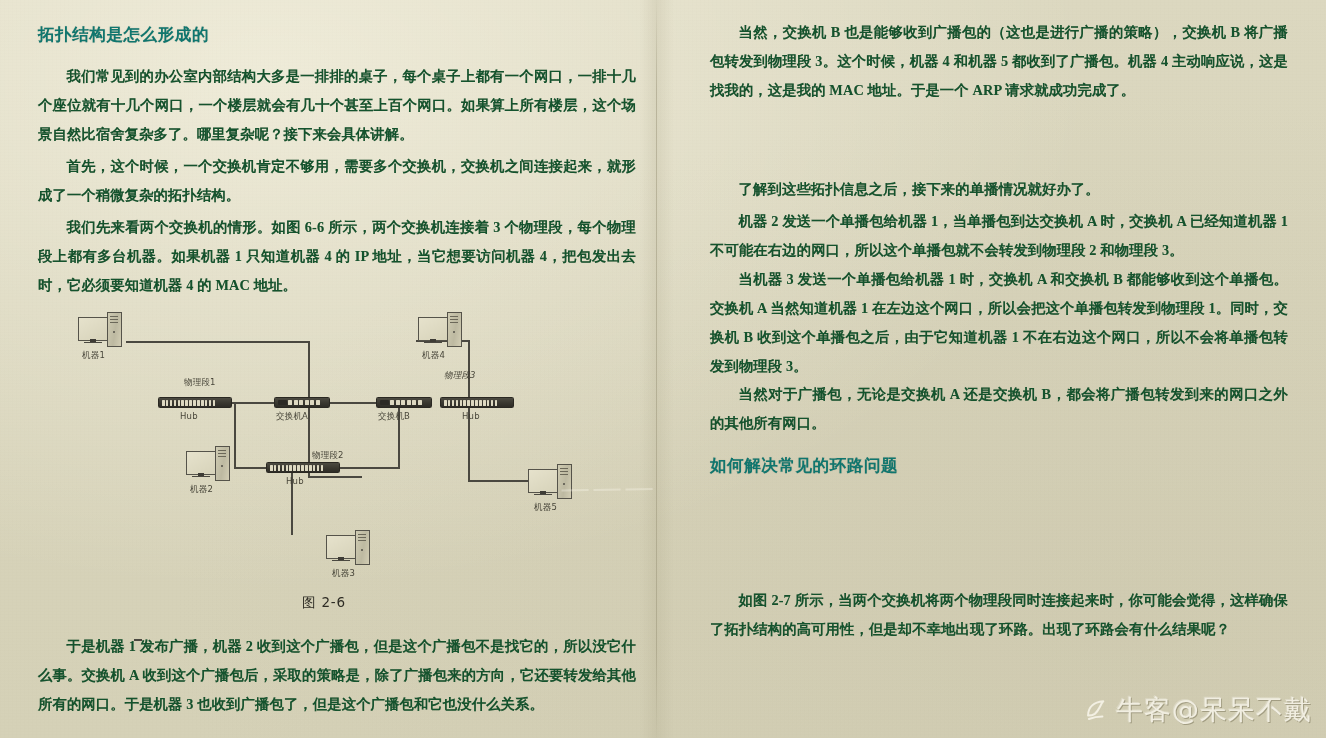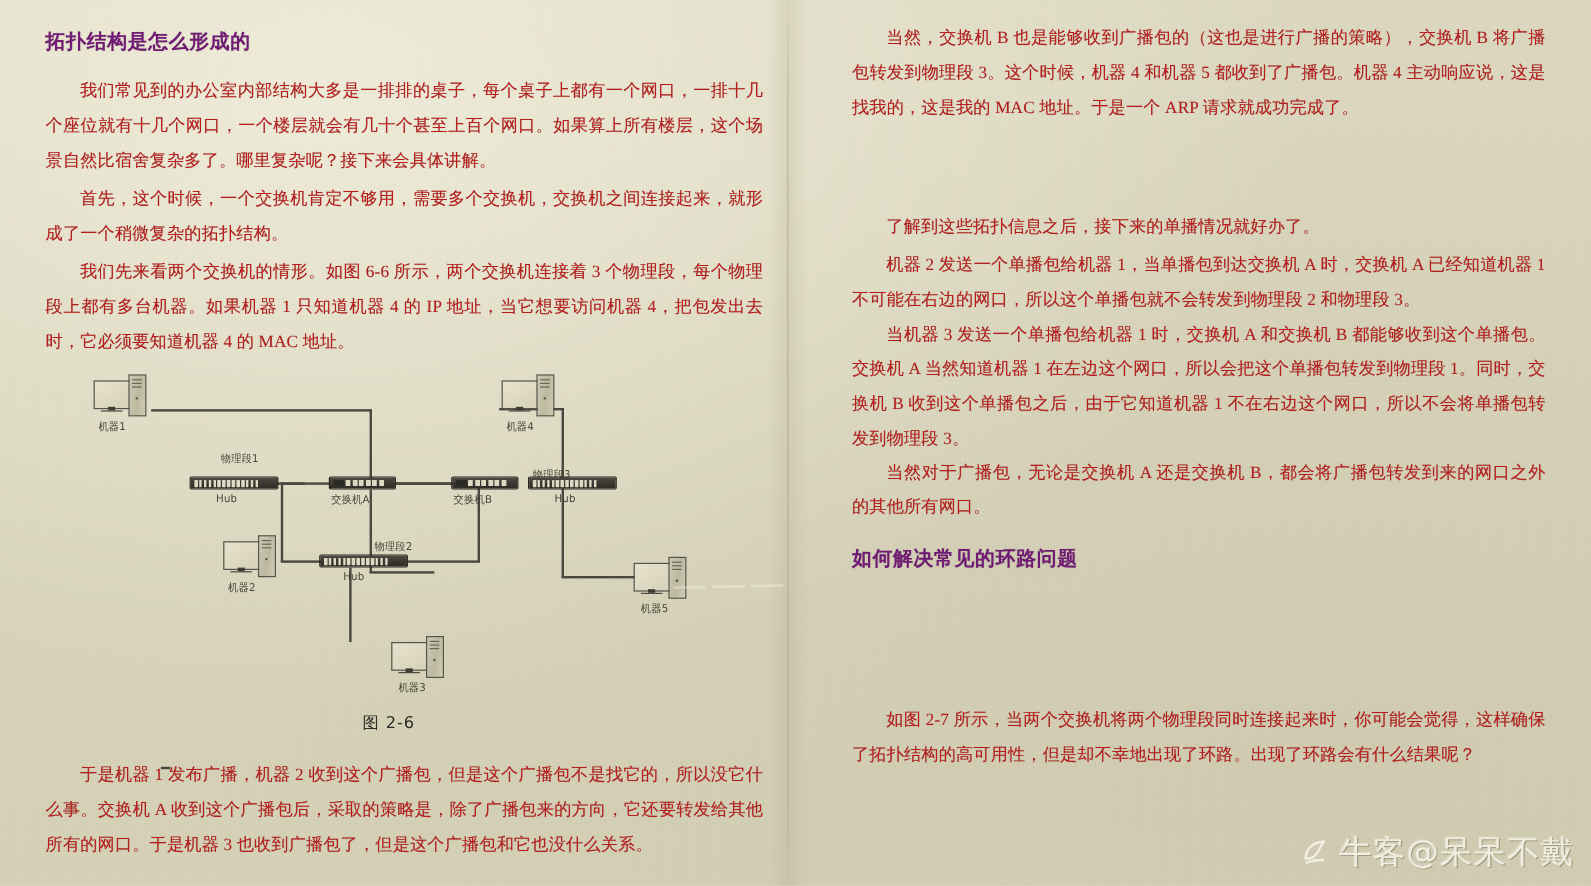--- a/index.html
+++ b/index.html
@@ -55,33 +55,34 @@
     height: 738px;
   }
   .col-left  { left: 38px; }
   .col-right { left: 710px; }
 
   h2.heading {
     font-family: "DejaVu Sans", "Liberation Sans", sans-serif;
     font-size: 16.5px;
     font-weight: 700;
     letter-spacing: .6px;
-    color: #701a75;
+    color: #0f766e;
     margin: 0;
     text-shadow: 0 0 1px rgba(40,38,28,.25);
   }
   p.body {
     margin: 0;
     font-size: 14.3px;
     line-height: 29px;
     text-align: justify;
     text-indent: 2em;
     letter-spacing: .15px;
-    color: #b91c1c;
+    color: #14532d;
     text-shadow: 0 0 .6px rgba(48,46,38,.30);
+    font-weight: bold;
   }
 
   .fig-caption {
     font-family: "DejaVu Sans", "Liberation Sans", sans-serif;
     font-size: 13.5px;
     color: #2e2c24;
     letter-spacing: .8px;
   }
 
   
@@ -339,21 +340,21 @@
         <div class="base"></div>
       <div class="tower">
           <i class="b1"></i>
           <i class="b2"></i>
           <i class="b3"></i>
           <span class="dot"></span>
         </div>
     </div>
     <div class="diagram-label" style="left:384px; top:52px;">机器4</div>
 
-    <div class="diagram-label" style="left:406px; top:92px;">物理段3</div>
+    <div class="diagram-label" style="left:406px; top:72px;font-style:italic;">物理段3</div>
 
     <div class="dev sw" style="left:338px; top:99px;">
       <span class="lead"></span>
       <span class="port"></span>
         <span class="port"></span>
         <span class="port"></span>
       <span class="port"></span>
         <span class="port"></span>
         <span class="port"></span>
     </div>

